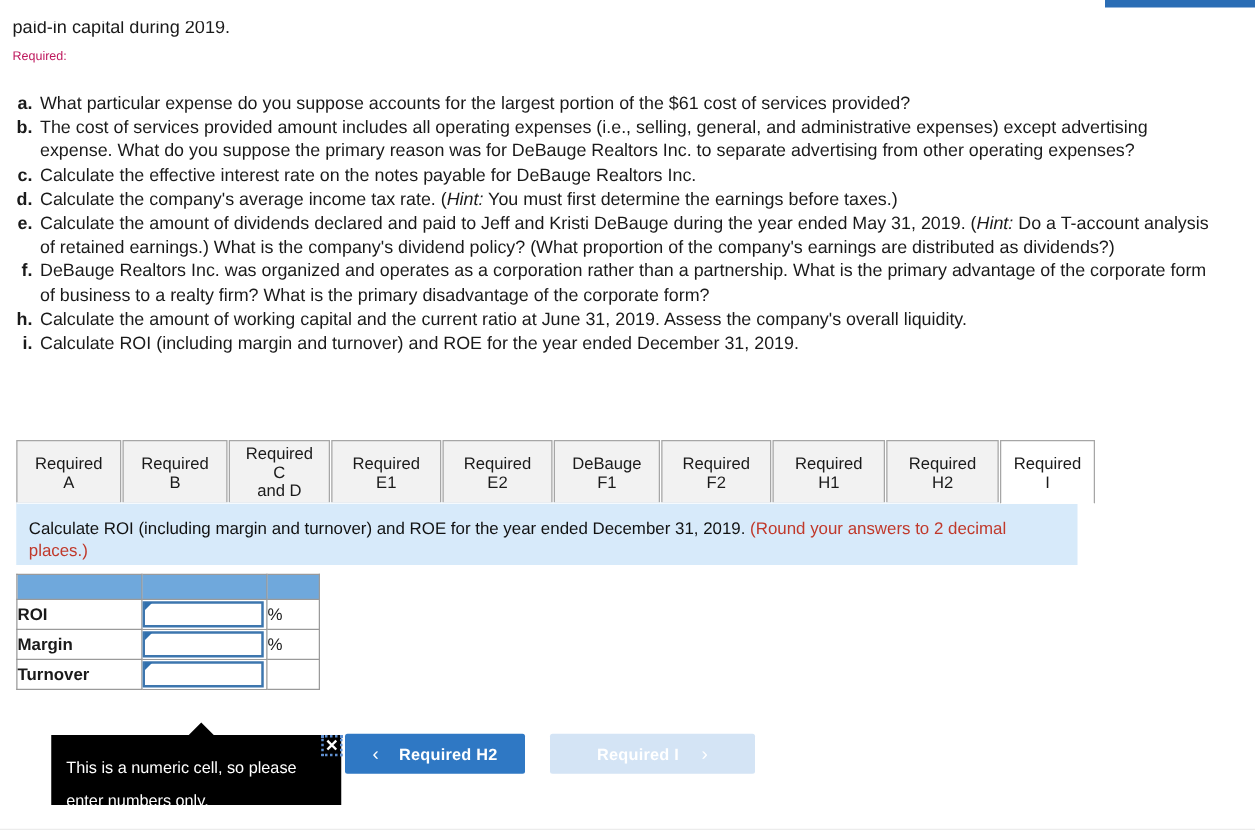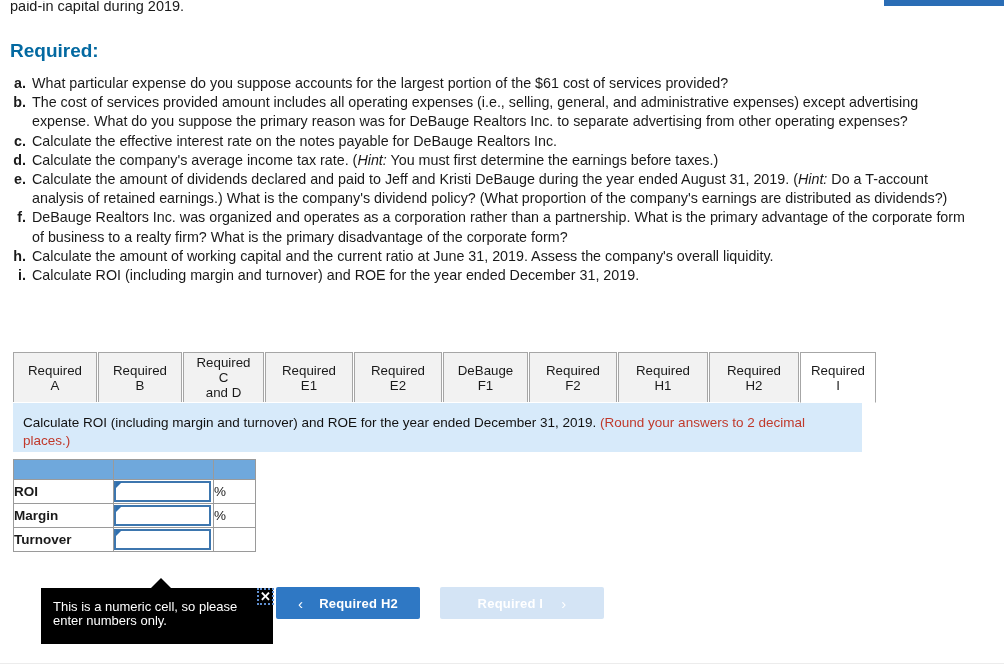--- a/index.html
+++ b/index.html
@@ -23,38 +23,38 @@
     top: 0;
     left: 884px;
     width: 120px;
     height: 6px;
     background: #2a6db5;
   }
 
   
   #clipped-line {
     position: absolute;
-    top: 1px;
+    top: 17px;
     left: 10px;
     height: 18px;
     overflow: hidden;
     font-size: 14.5px;
     line-height: 18px;
     color: #1a1a1a;
   }
   #clipped-line span { display: block; margin-top: -4px; }
 
   
   #required-heading {
     position: absolute;
     top: 40px;
     left: 10px;
-    font-size: 19px;
-    font-weight: bold;
-    color: #0369a1;
+    font-size: 10px;
+    font-weight: normal;
+    color: #be185d;
   }
 
   
   #requirements {
     position: absolute;
     top: 74px;
     left: 10px;
     width: 960px;
     font-size: 14.3px;
     line-height: 19.2px;
@@ -186,21 +186,21 @@
   #tooltip {
     position: absolute;
     top: 588px;
     left: 41px;
     width: 232px;
     height: 56px;
     box-sizing: border-box;
     background: #000000;
     color: #ffffff;
     font-size: 13px;
-    line-height: 14px;
+    line-height: 27px;
     padding: 12px 30px 0 12px;
   }
   #tooltip-arrow {
     position: absolute;
     top: 578px;
     left: 150px;
     width: 0;
     height: 0;
     border-left: 11px solid transparent;
     border-right: 11px solid transparent;
@@ -300,21 +300,21 @@
     <div class="req-text">Calculate the effective interest rate on the notes payable for DeBauge Realtors Inc.</div>
   </div>
 
   <div class="req-item">
     <div class="req-letter">d.</div>
     <div class="req-text"><span>Calculate the company's average income tax rate. (</span><i>Hint:</i><span> You must first determine the earnings before taxes.)</span></div>
   </div>
 
   <div class="req-item">
     <div class="req-letter">e.</div>
-    <div class="req-text"><span>Calculate the amount of dividends declared and paid to Jeff and Kristi DeBauge during the year ended August 31, 2019. (</span><i>Hint:</i><span> Do a T-account analysis of retained earnings.) What is the company's dividend policy? (What proportion of the company's earnings are distributed as dividends?)</span></div>
+    <div class="req-text"><span>Calculate the amount of dividends declared and paid to Jeff and Kristi DeBauge during the year ended May 31, 2019. (</span><i>Hint:</i><span> Do a T-account analysis of retained earnings.) What is the company's dividend policy? (What proportion of the company's earnings are distributed as dividends?)</span></div>
   </div>
 
   <div class="req-item">
     <div class="req-letter">f.</div>
     <div class="req-text">DeBauge Realtors Inc. was organized and operates as a corporation rather than a partnership. What is the primary advantage of the corporate form of business to a realty firm? What is the primary disadvantage of the corporate form?</div>
   </div>
 
   <div class="req-item">
     <div class="req-letter">h.</div>
     <div class="req-text">Calculate the amount of working capital and the current ratio at June 31, 2019. Assess the company's overall liquidity.</div>

